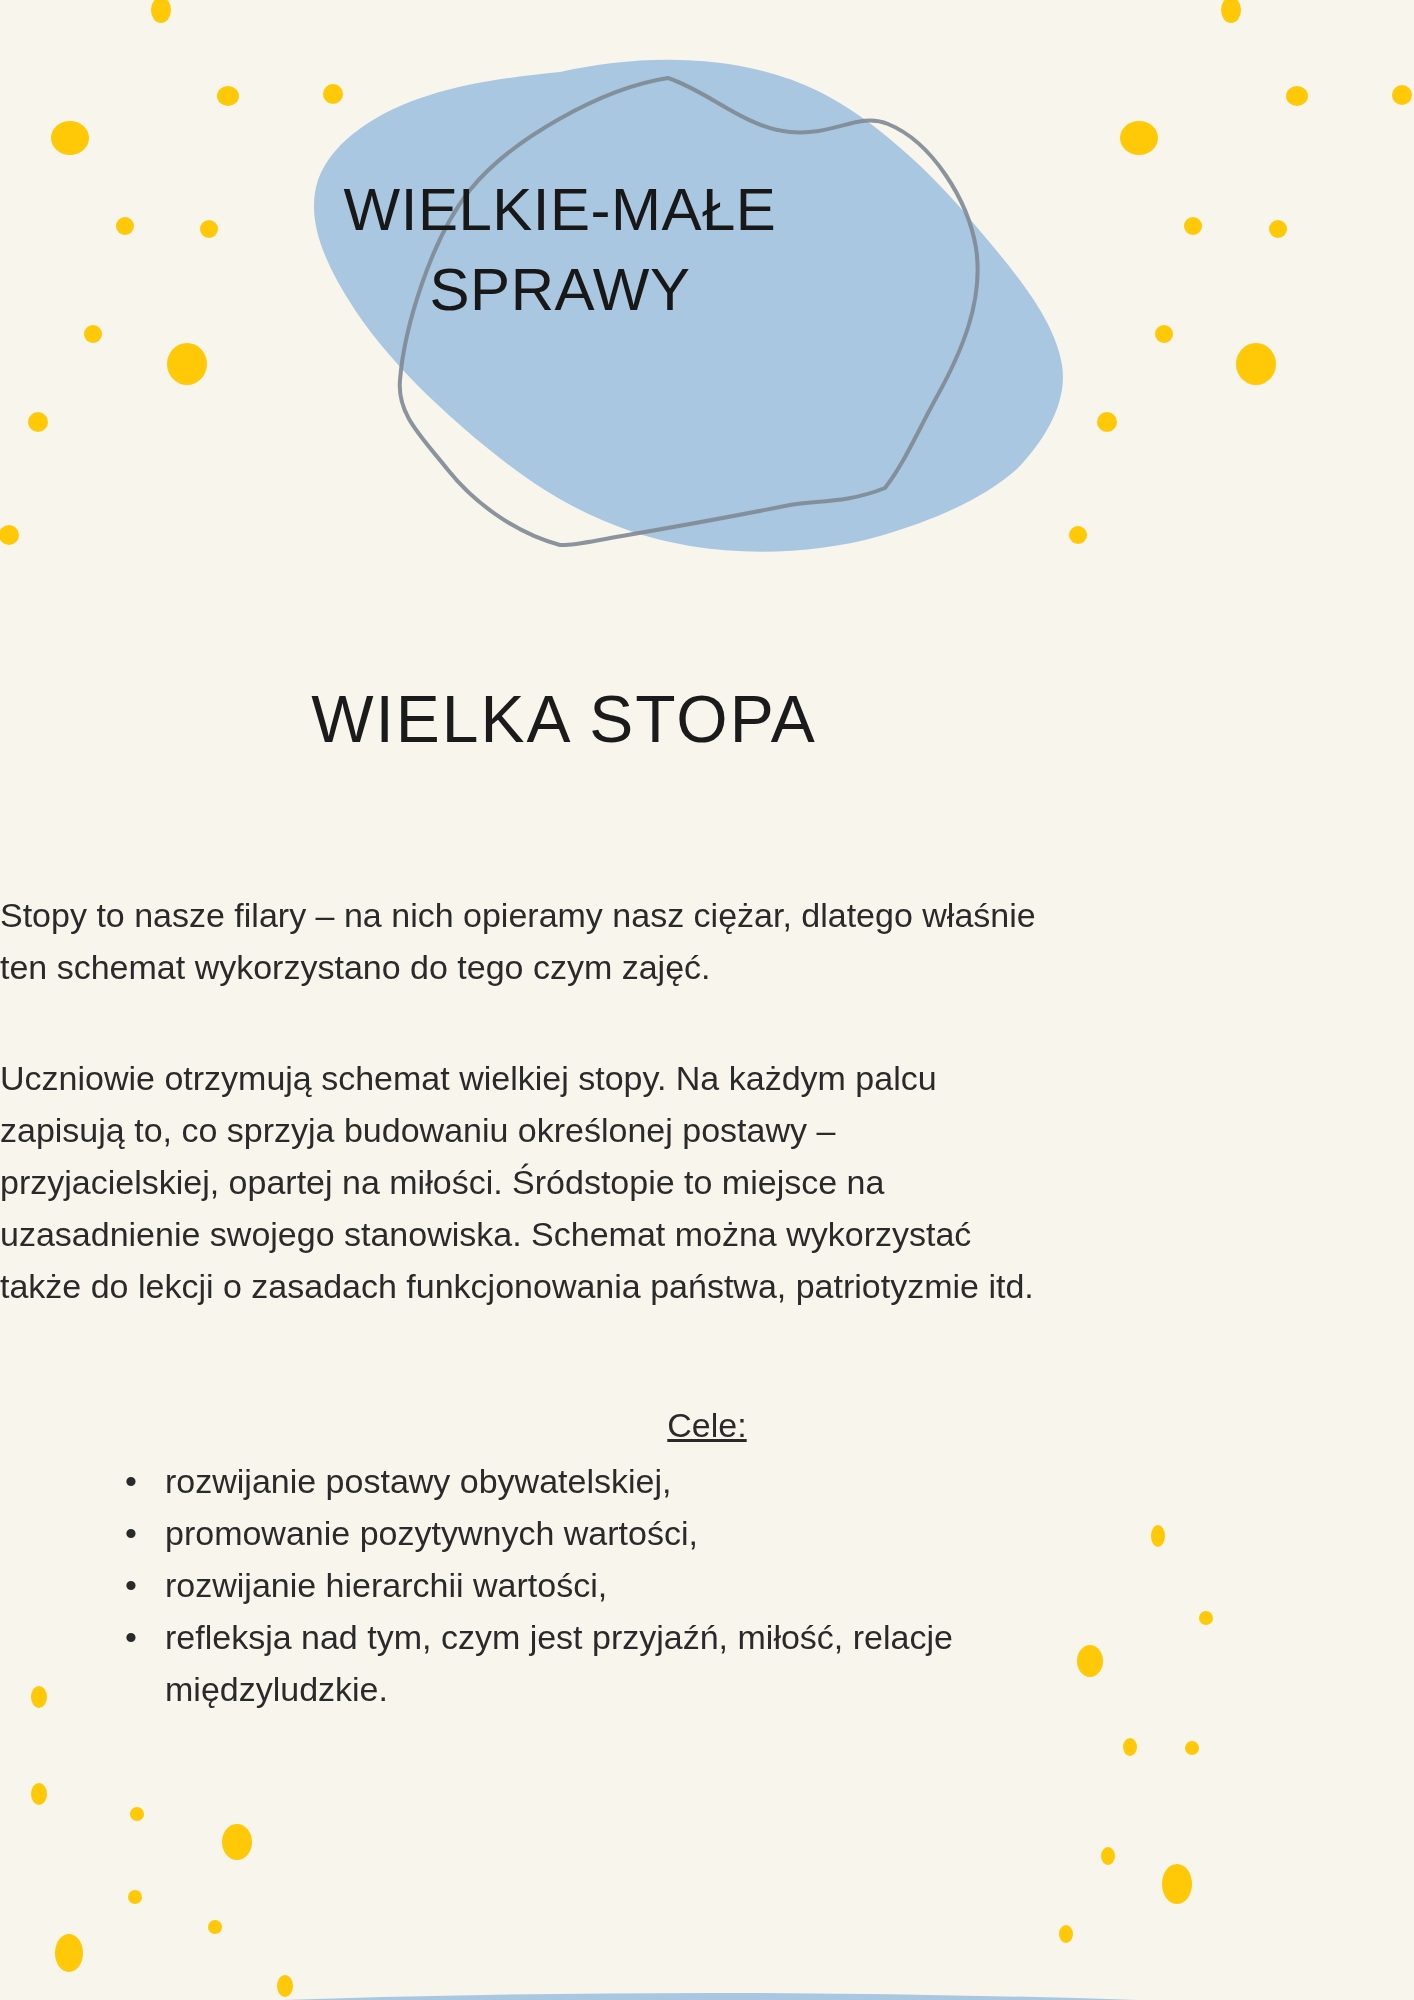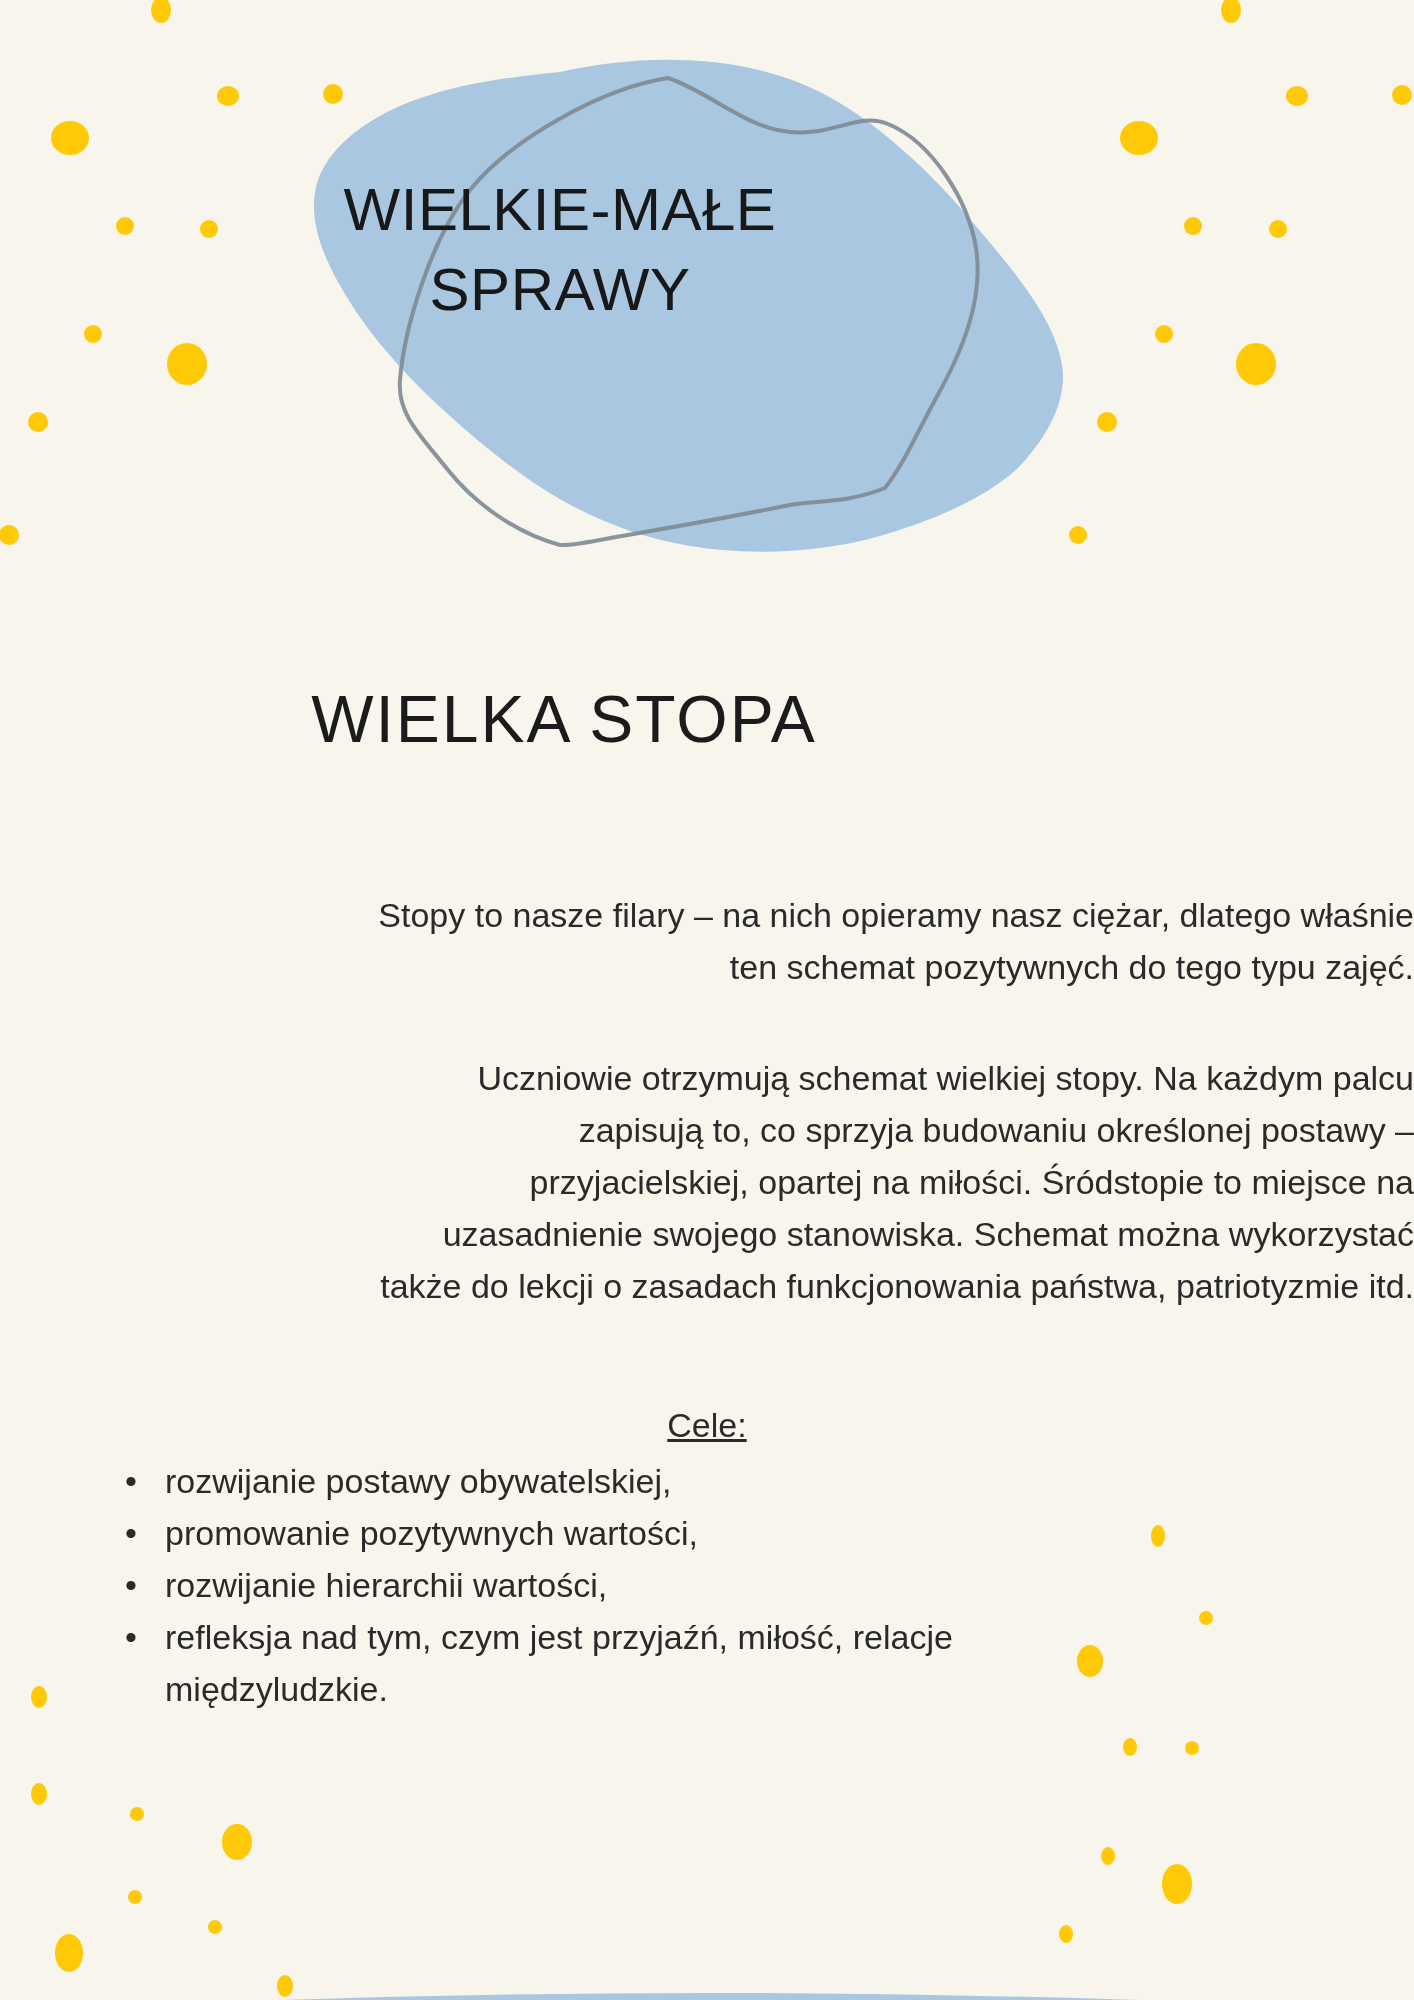--- a/index.html
+++ b/index.html
@@ -24,21 +24,21 @@
     left:0;top:680px;width:1128px;
     text-align:center;
     font-size:66px;line-height:78px;
     font-weight:400;
     letter-spacing:2px;
     color:#1b1b1b;
     margin:0;
   }
   .para{
     left:0;width:1414px;
-    text-align:right;
+    text-align:left;
     font-size:34px;line-height:52px;
     color:#2a2a2a;
   }
   .para-1{top:889px;}
   .para-2{top:1052px;}
   .goals-label{
     left:0;top:1399px;width:1414px;
     text-align:center;
     font-size:34px;line-height:52px;
     color:#2a2a2a;
@@ -142,21 +142,21 @@
 
   <div class="abs cover-title">
     <div>WIELKIE-MAŁE</div>
     <div>SPRAWY</div>
   </div>
 
   <h1 class="abs page-title">WIELKA STOPA</h1>
 
   <div class="abs para para-1">
     <div>Stopy to nasze filary – na nich opieramy nasz ciężar, dlatego właśnie</div>
-    <div>ten schemat pozytywnych do tego typu zajęć.</div>
+    <div>ten schemat wykorzystano do tego czym zajęć.</div>
   </div>
 
   <div class="abs para para-2">
     <div>Uczniowie otrzymują schemat wielkiej stopy. Na każdym palcu</div>
     <div>zapisują to, co sprzyja budowaniu określonej postawy –</div>
     <div>przyjacielskiej, opartej na miłości. Śródstopie to miejsce na</div>
     <div>uzasadnienie swojego stanowiska. Schemat można wykorzystać</div>
     <div>także do lekcji o zasadach funkcjonowania państwa, patriotyzmie itd.</div>
   </div>
 

